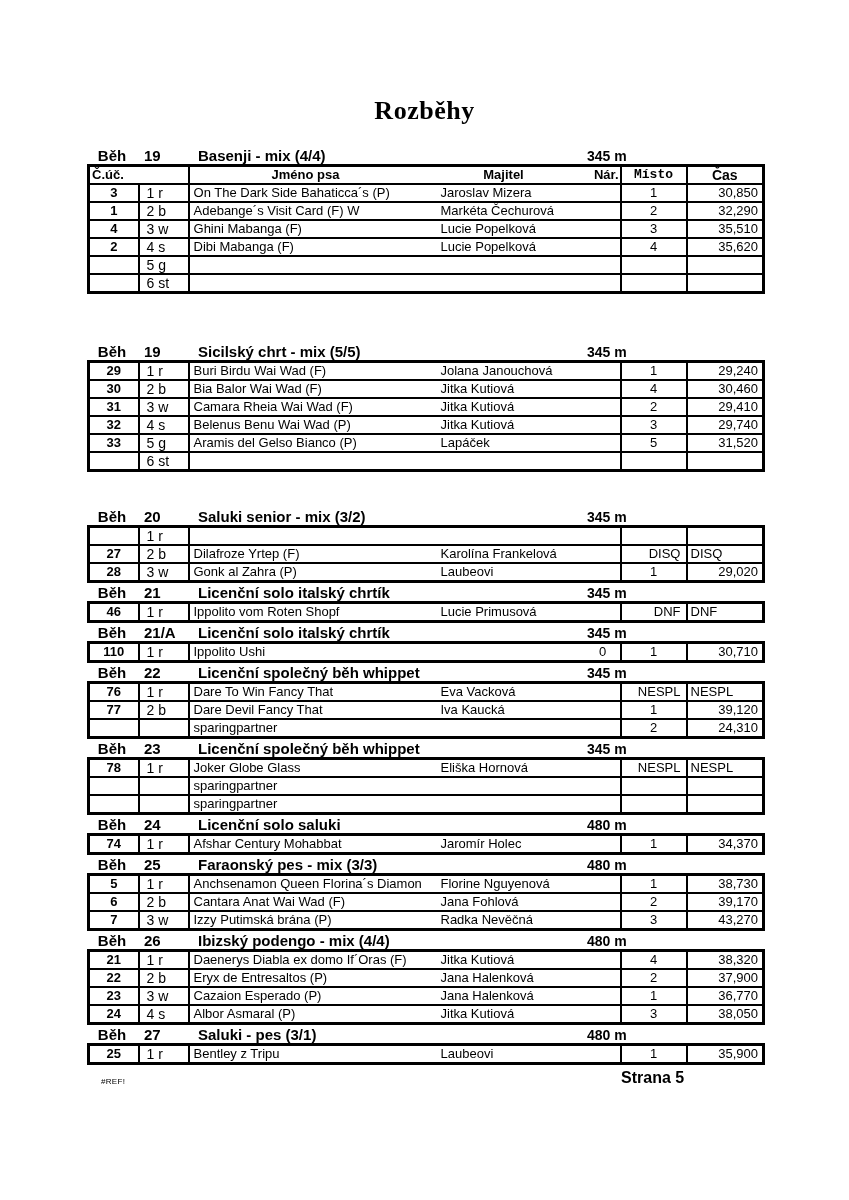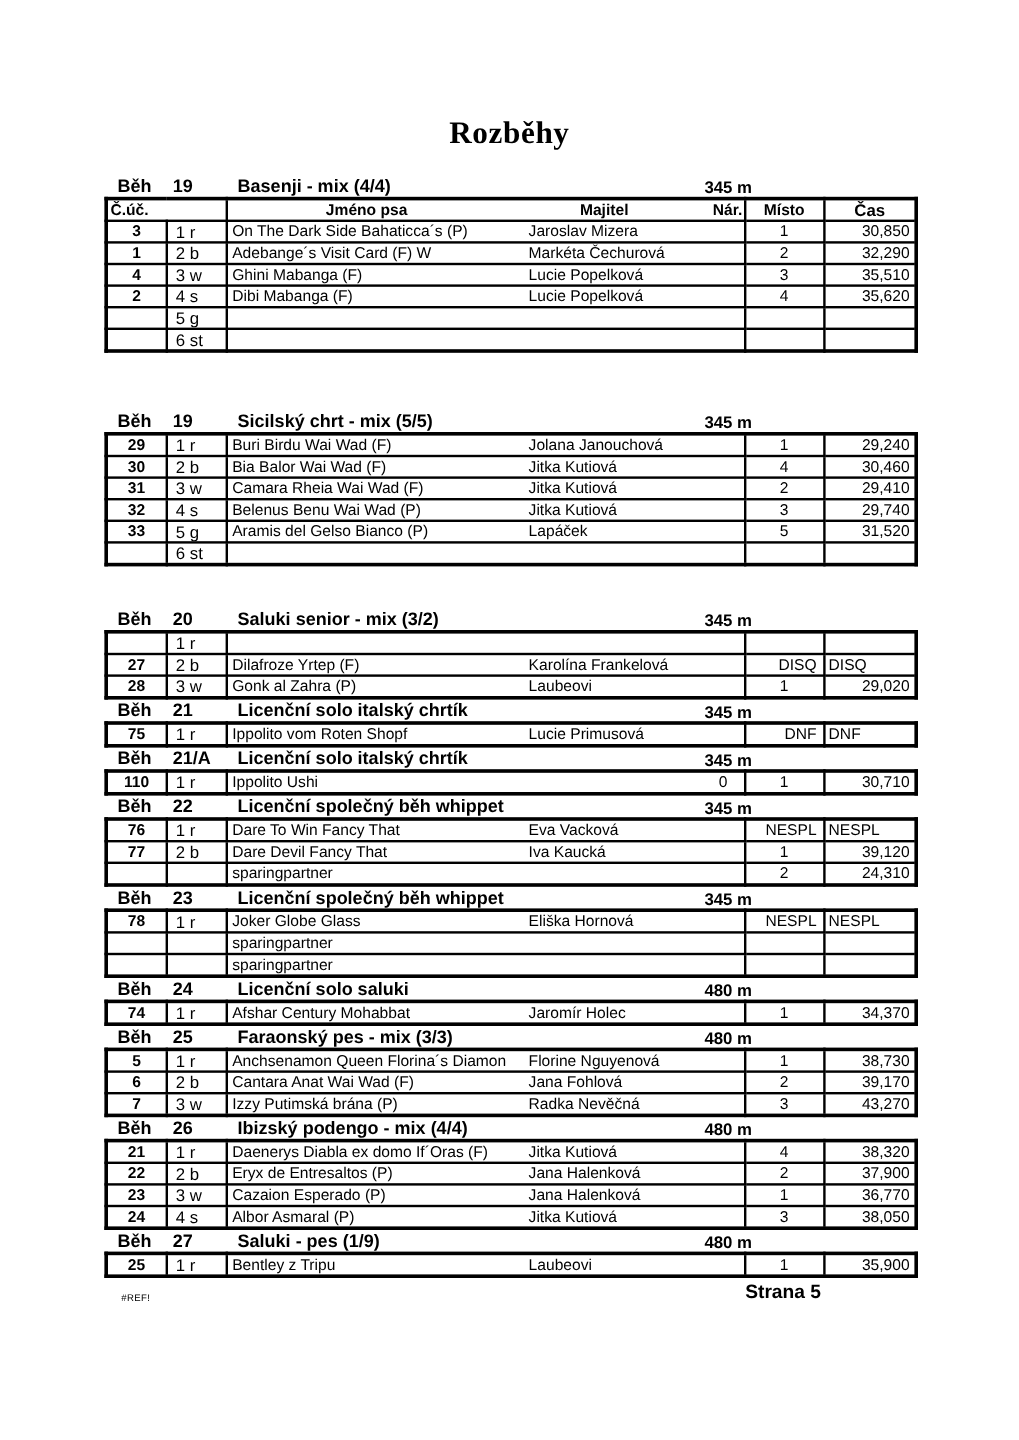--- a/index.html
+++ b/index.html
@@ -39,21 +39,21 @@
   .nat { width:34px; flex:none; text-align:center; white-space:nowrap; overflow:hidden; }
   td.c-place { text-align:center; }
   td.c-place.status { text-align:right; padding-right:5px; }
   td.c-time { text-align:right; padding-right:4px; }
   td.c-time.status { text-align:left; padding-left:3px; }
   tr.hdr-row td { height:17px; font-weight:bold; }
   td.hdr-entry { text-align:left; padding-left:2px; font-size:13px; }
   .hdr-dog { flex:1 1 auto; min-width:0; text-align:center; font-weight:bold; }
   .hdr-owner { width:138px; flex:none; text-align:center; font-weight:bold; }
   .hdr-nat { width:34px; flex:none; text-align:right; font-weight:bold; padding-right:1px; }
-  td.hdr-place { text-align:center; }
+  td.hdr-place { text-align:center;font-family:Liberation Mono, monospace; }
   td.hdr-time { text-align:center; font-size:14px; }
   .footer { position:relative; height:22px; margin-top:4px; }
   .footer-note { position:absolute; left:14px; top:8px; font-size:8px; letter-spacing:0.3px; }
   .footer-page { position:absolute; left:534px; top:0; font-weight:bold; font-size:16px; }
 </style>
 </head>
 <body>
 
 <div class="page">
   <div class="content">
@@ -333,21 +333,21 @@
           <table class="race-table">
             <colgroup>
               <col style="width: 50px;">
               <col style="width: 50px;">
               <col style="width: 432px;">
               <col style="width: 66px;">
               <col style="width: 77px;">
             </colgroup>
             <tbody>
               <tr class="row">
-                <td class="c-entry">75</td>
+                <td class="c-entry">46</td>
                 <td class="c-box">1 r</td>
                 <td class="c-main">
                   <div class="main-flex">
                     <span class="dog">Ippolito vom Roten Shopf</span>
                     <span class="owner">Lucie Primusová</span>
                     <span class="nat"></span>
                   </div>
                 </td>
                 <td class="c-place status">DNF</td>
                 <td class="c-time status">DNF</td>
@@ -661,21 +661,21 @@
                 <td class="c-place">3</td>
                 <td class="c-time">38,050</td>
               </tr>
             </tbody>
           </table>
         </div>
         <div class="section">
           <div class="sec-header">
             <span class="sec-beh">Běh</span>
             <span class="sec-num">27</span>
-            <span class="sec-title">Saluki - pes (1/9)</span>
+            <span class="sec-title">Saluki - pes (3/1)</span>
             <span class="sec-dist">480 m</span>
           </div>
           <table class="race-table">
             <colgroup>
               <col style="width: 50px;">
               <col style="width: 50px;">
               <col style="width: 432px;">
               <col style="width: 66px;">
               <col style="width: 77px;">
             </colgroup>

